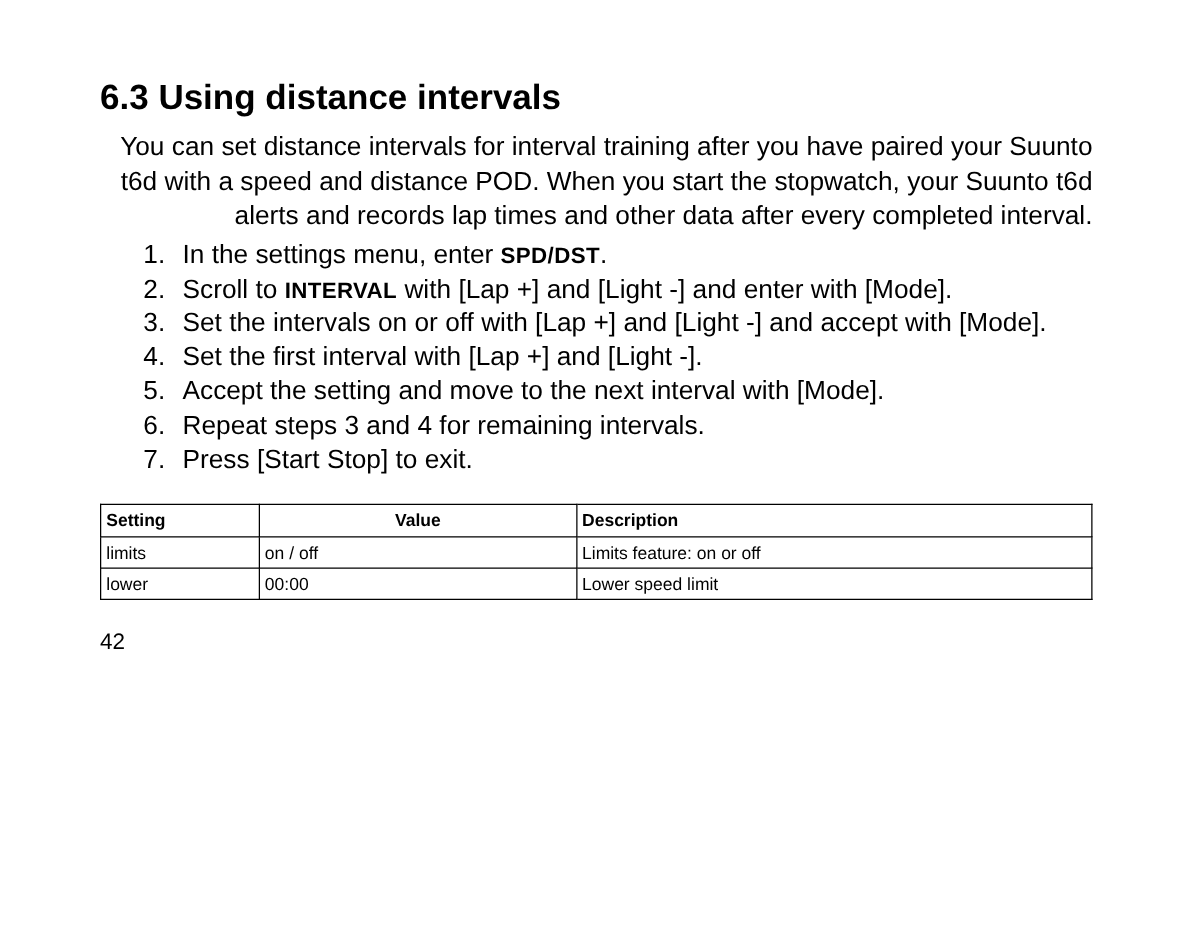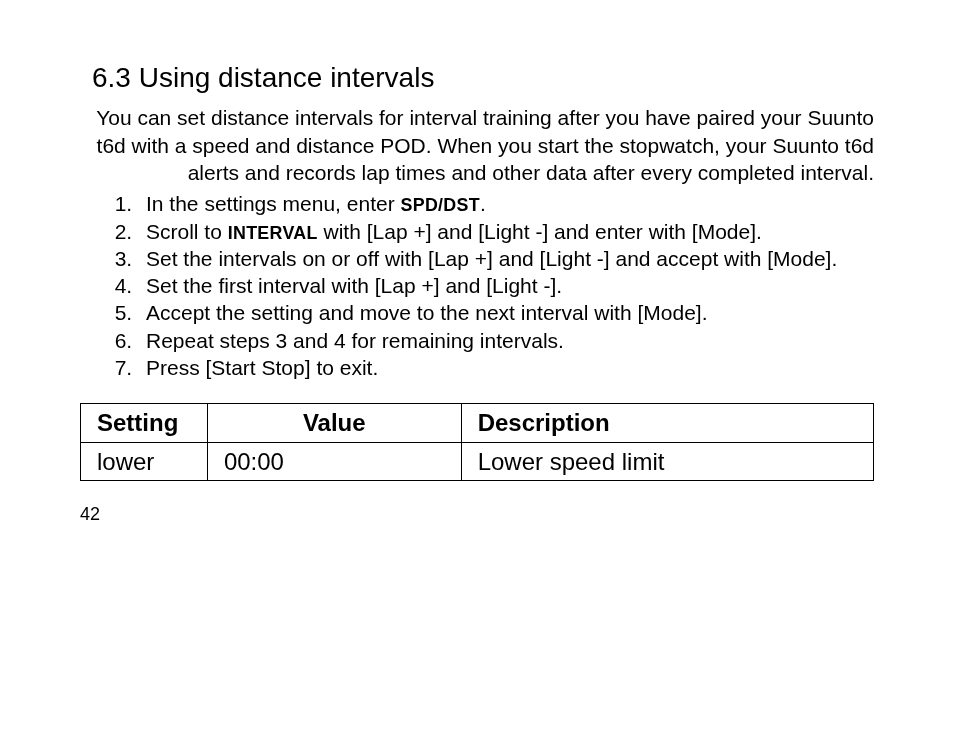--- a/index.html
+++ b/index.html
@@ -7,22 +7,22 @@
     font-size: 21px;
     line-height: 1.3;
     color: #000;
     margin: 0;
     padding: 60px 80px 30px 80px;
     width: 954px;
     box-sizing: border-box;
   }
   h2 {
     font-size: 28px;
-    font-weight: 400;
-    margin: 0 0 8px 12px;
+    font-weight: 700;
+    margin: 0 0 8px 0;
   }
   p {
     margin: 0 0 4px 0;
     text-align: right;
   }
   ol {
     margin: 2px 0 18px 0;
     padding-left: 58px;
   }
   ol li {
@@ -35,22 +35,22 @@
     letter-spacing: 0.3px;
   }
   table {
     border-collapse: collapse;
     width: 100%;
     margin-top: 14px;
   }
   th, td {
     border: 1px solid #000;
     text-align: left;
-    padding: 3px 16px;
-    font-size: 24px;
+    padding: 3px 4px;
+    font-size: 14px;
   }
   th {
     font-weight: 700;
     background: #fff;
   }
   .col-setting { width: 16%; }
   .col-value   { width: 32%; text-align: center; }
   .col-desc    { width: 52%; }
   .page-num {
     margin-top: 12px;
@@ -84,20 +84,25 @@
   <table>
     <thead>
       <tr>
         <th class="col-setting">Setting</th>
         <th class="col-value">Value</th>
         <th class="col-desc">Description</th>
       </tr>
     </thead>
     <tbody>
       <tr>
+        <td>limits</td>
+        <td>on / off</td>
+        <td>Limits feature: on or off</td>
+      </tr>
+      <tr>
         <td>lower</td>
         <td>00:00</td>
         <td>Lower speed limit</td>
       </tr>
     </tbody>
   </table>
 </div>
 
 <div class="page-num">42</div>
 

